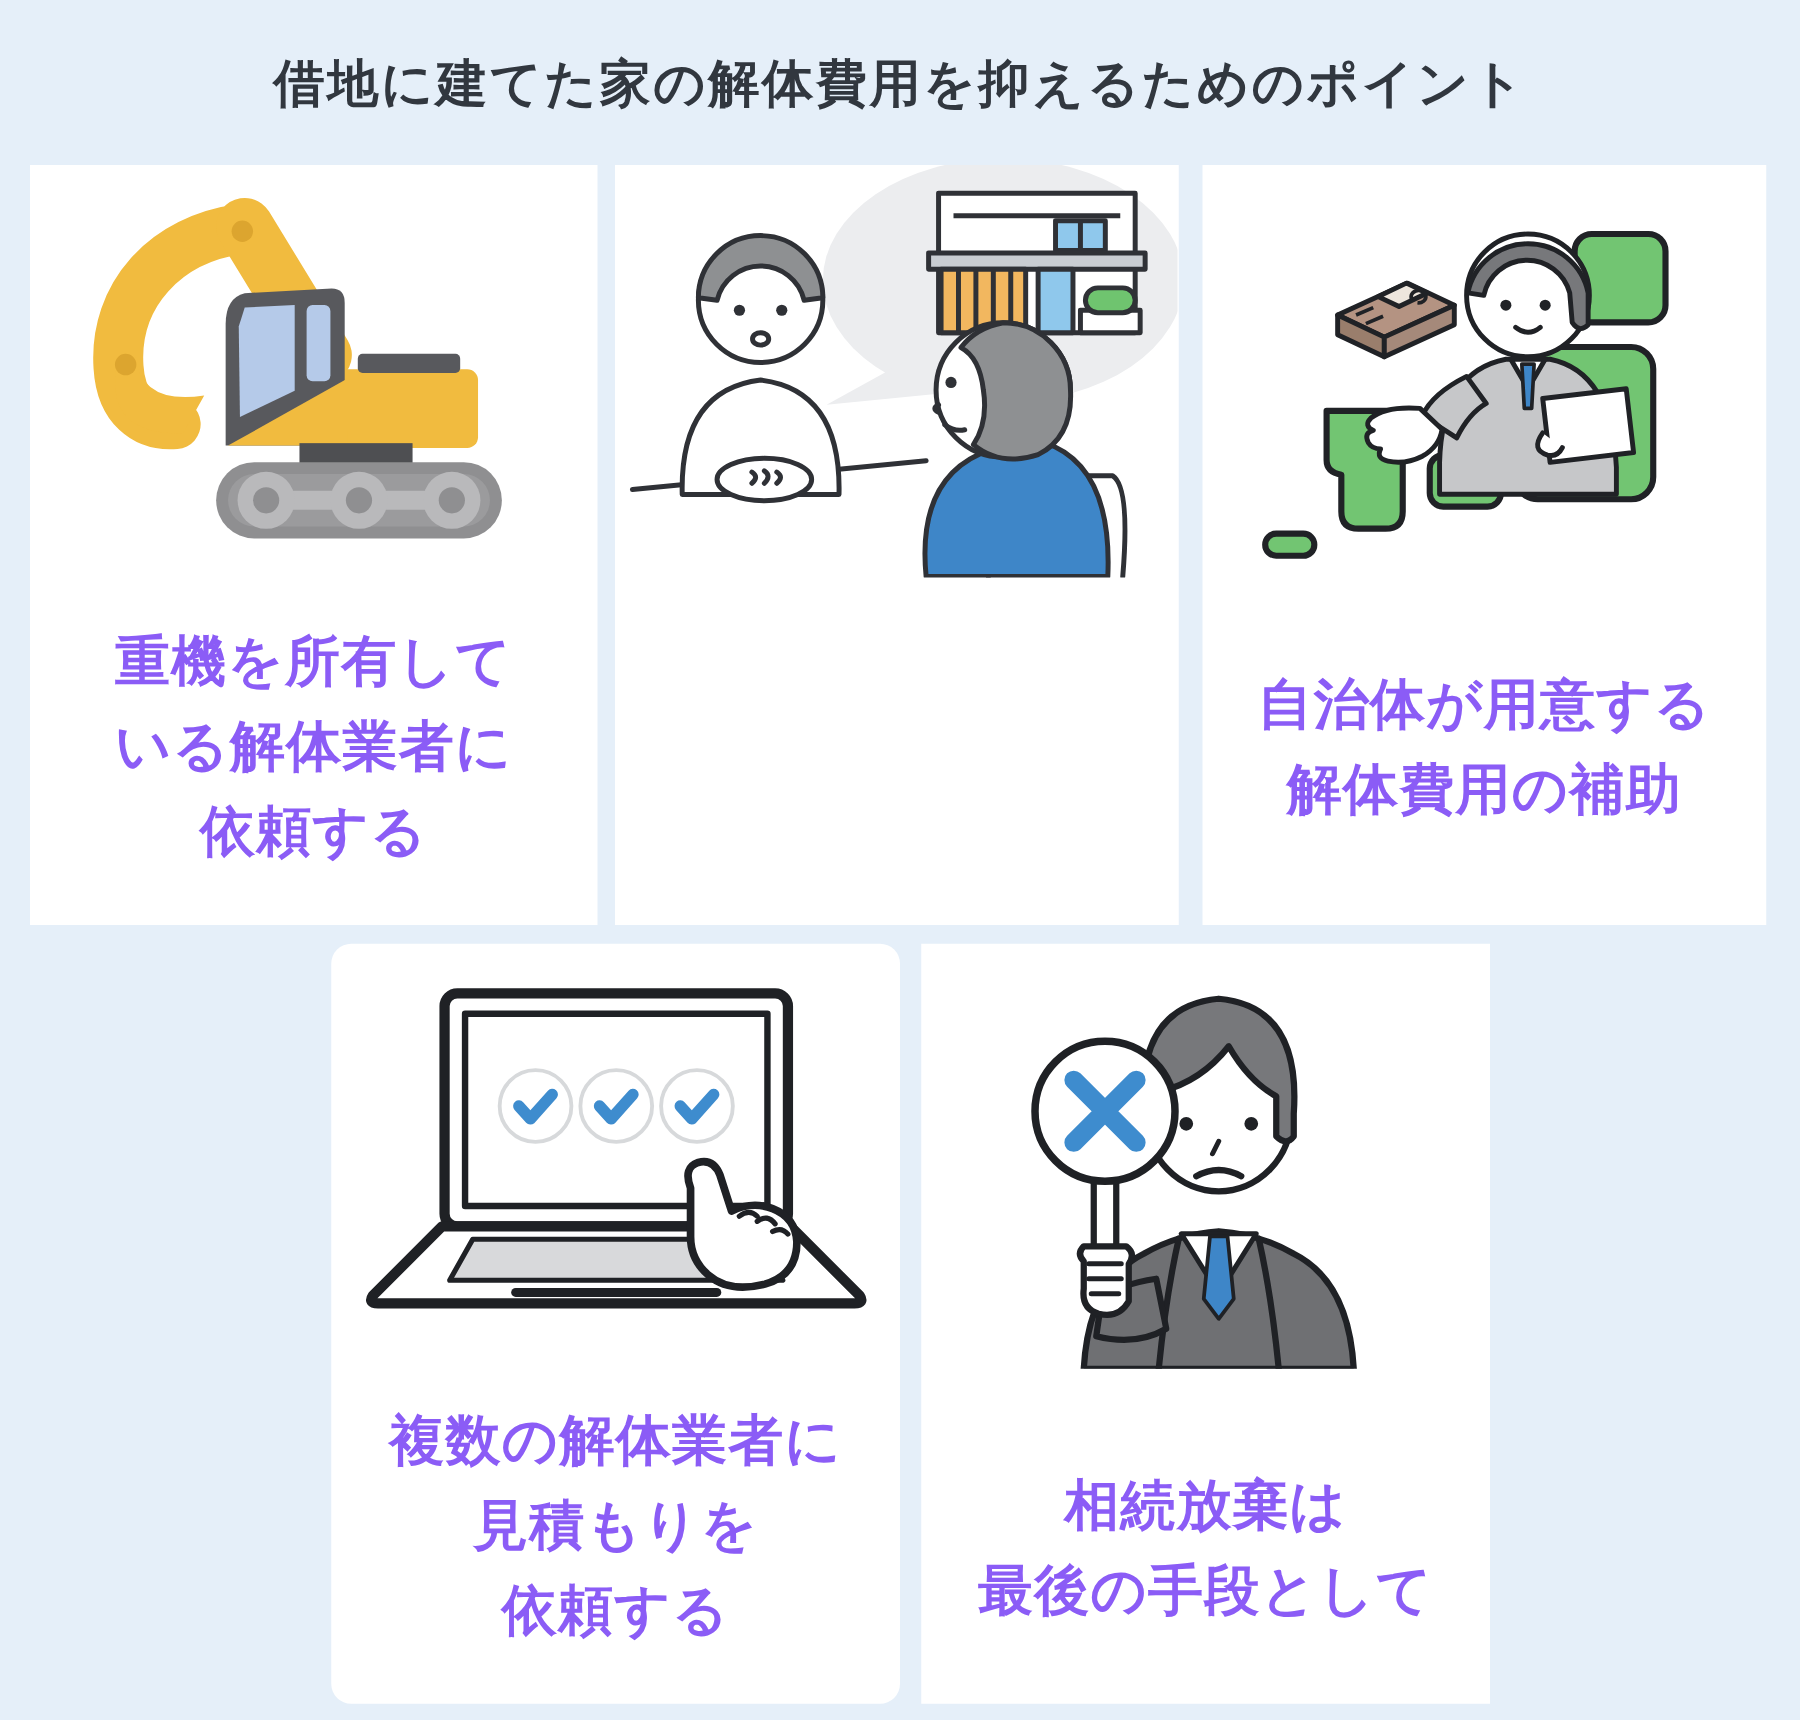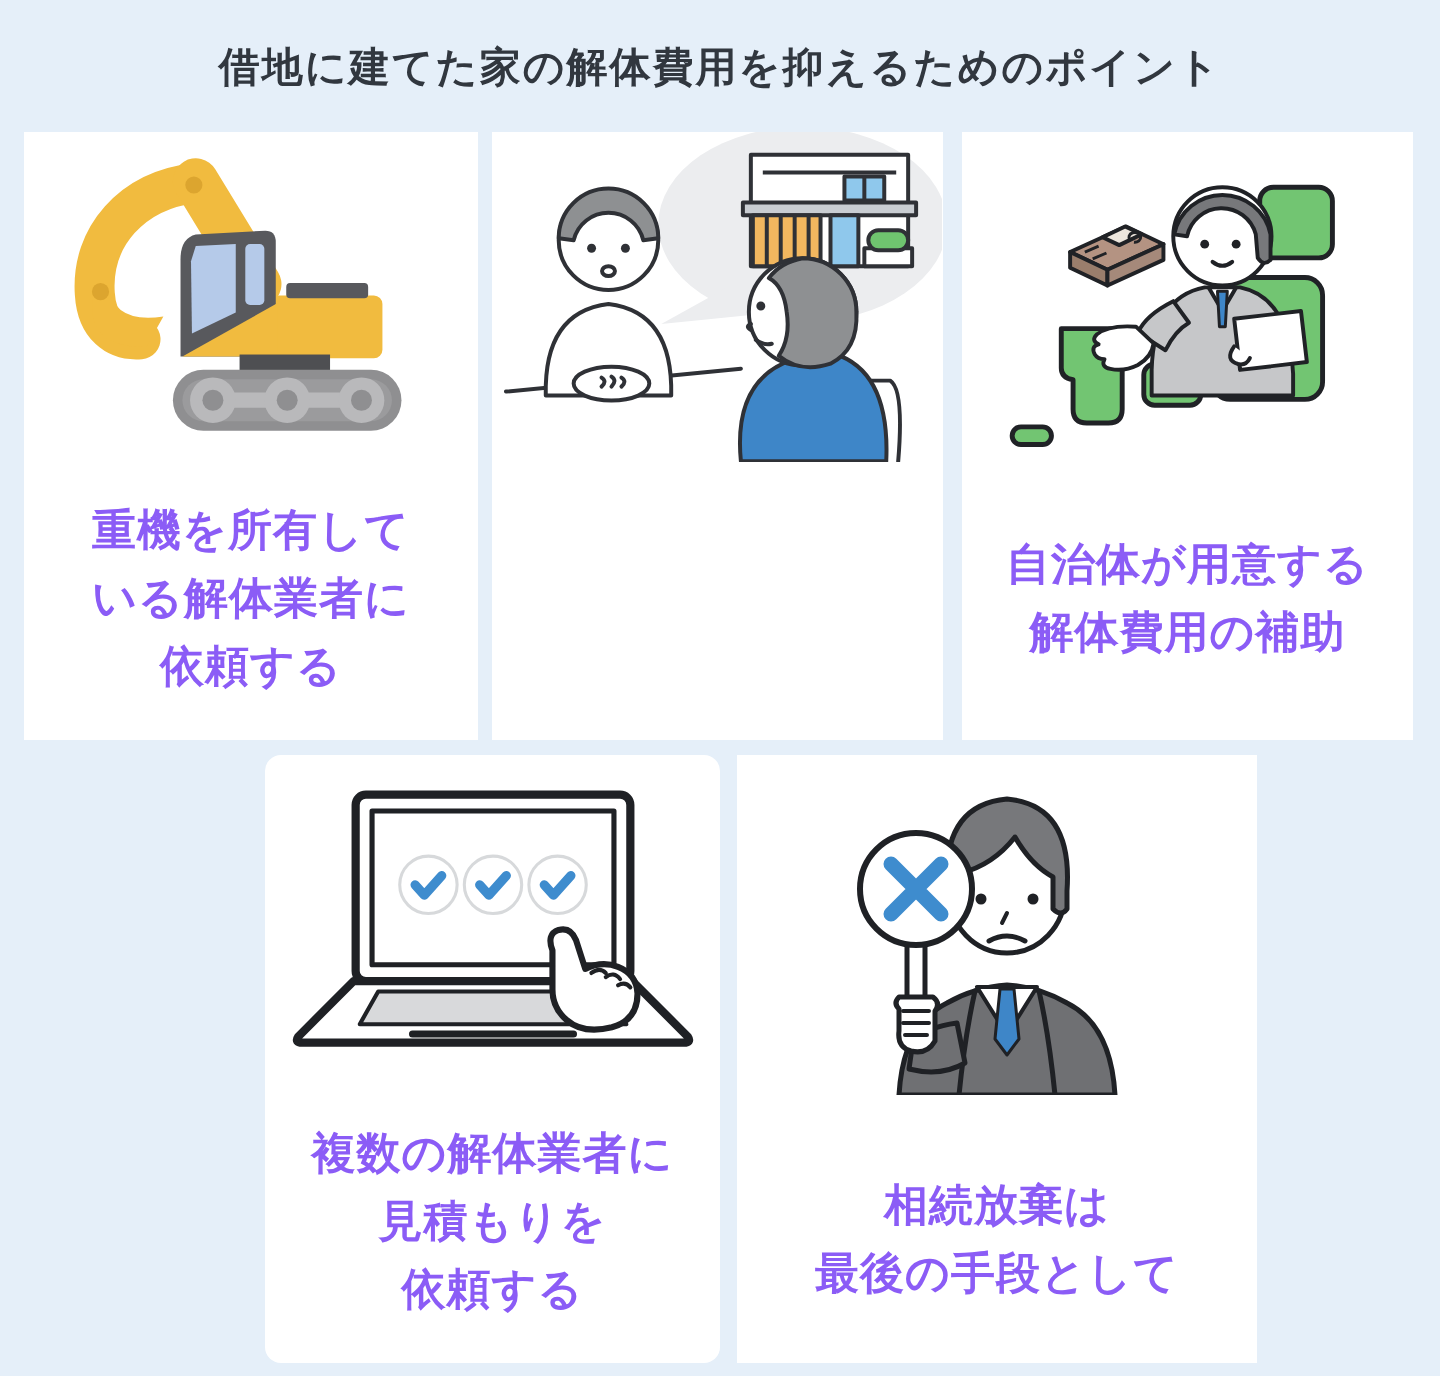--- a/index.html
+++ b/index.html
@@ -18,21 +18,21 @@
   }
   .card {
     position:absolute;
     background:#FFFFFF;
     display:flex; flex-direction:column; align-items:center;
   }
   .card-1 { left:24px;  top:132px; width:454px; height:608px; }
   .card-2 { left:492px; top:132px; width:451px; height:608px; }
   .card-3 { left:962px; top:132px; width:451px; height:608px; }
   .card-4 { left:265px; top:755px; width:455px; height:608px;border-radius:16px; }
-  .card-5 { left:737px; top:755px; width:520px; height:608px;gap:36px; }
+  .card-5 { left:737px; top:755px; width:455px; height:608px;gap:36px; }
   .illus {
     width:100%; height:340px;
     display:flex; align-items:flex-start; justify-content:center;
     flex:0 0 auto;
   }
   .illus svg { display:block; }
   .caption {
     flex:1 1 auto;
     display:flex; flex-direction:column;
     align-items:center; justify-content:center;

